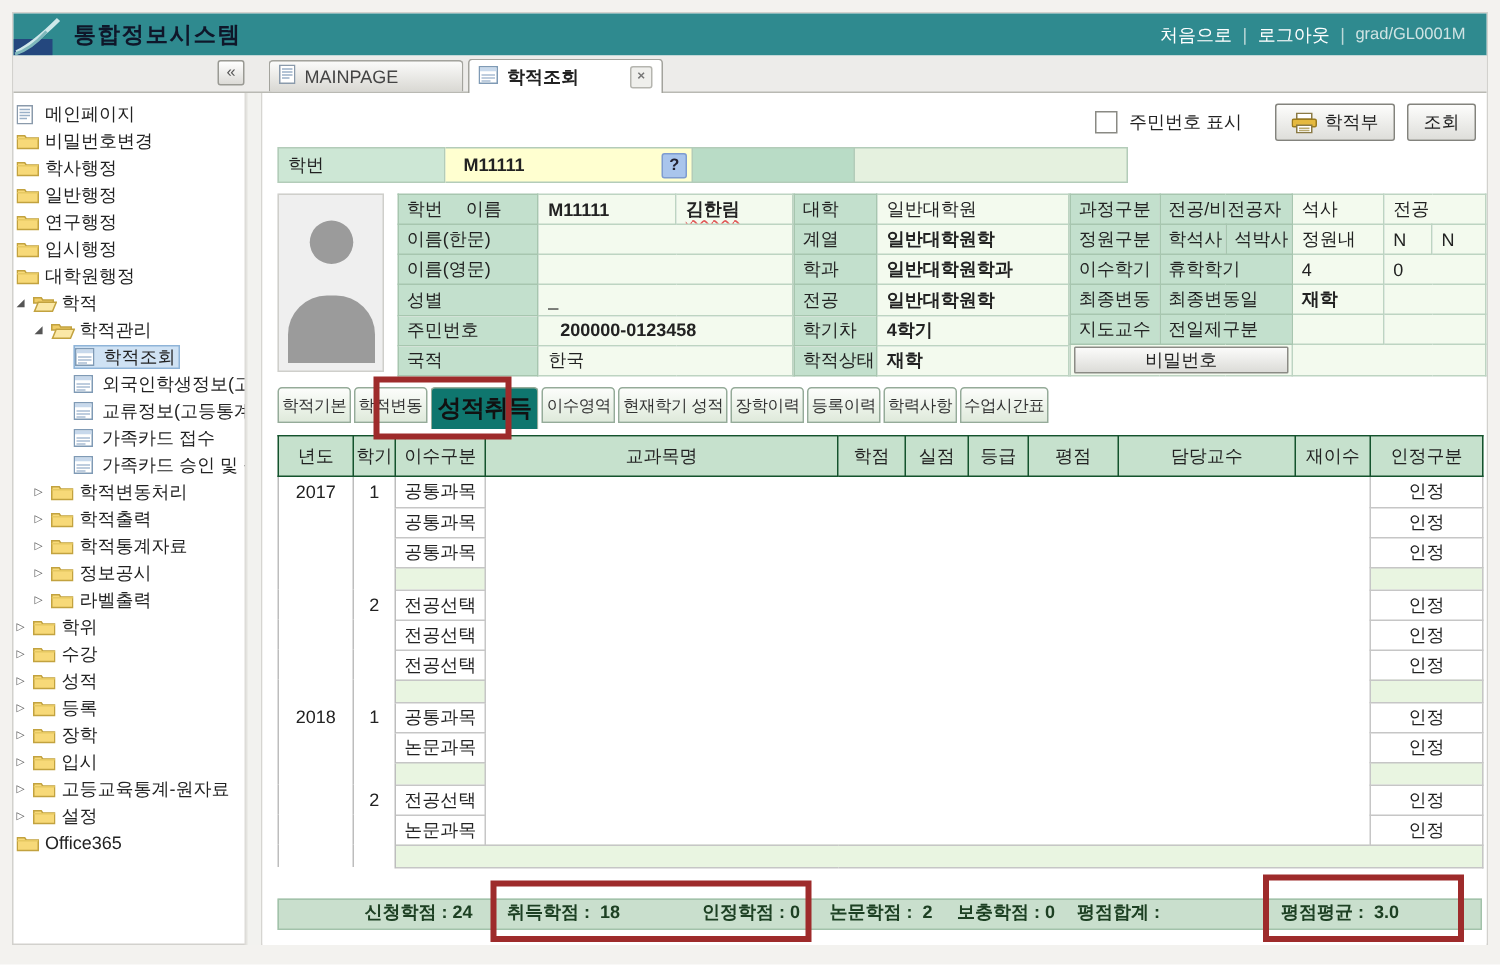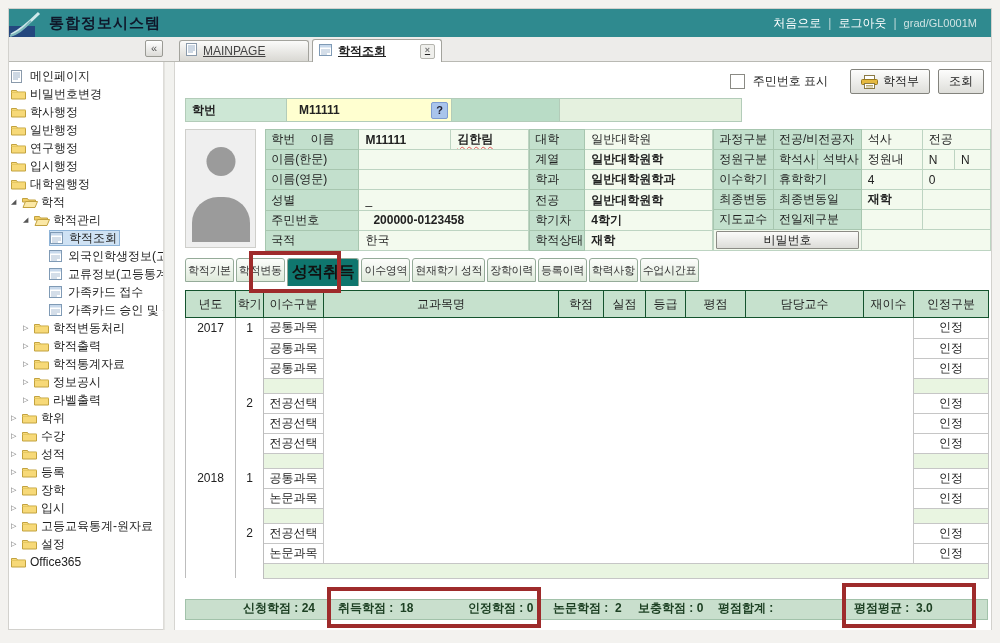--- a/index.html
+++ b/index.html
@@ -19,21 +19,21 @@
   .appbar-right{margin-left:auto;margin-right:14px;display:flex;align-items:center;gap:7px;color:#eaf4f4;font-size:12px;}
   .hlink{color:#fff;text-decoration:none;cursor:pointer;}
   .hsep{color:#bcd8d8;}
   .huser{color:#cfe3e3;font-size:11px;}
   
   .tabstrip{position:relative;height:24px;background:#edecea;border-bottom:1px solid #b9b9b3;display:flex;align-items:flex-end;}
   .collapse-btn{position:absolute;left:136px;top:3px;width:18px;height:17px;border:1px solid #9a9a94;border-radius:2px;
     background:linear-gradient(#ffffff,#dcdbd7);text-align:center;line-height:15px;font-size:11px;color:#555;cursor:pointer;box-sizing:border-box;}
   .wtabs{margin-left:170px;display:flex;align-items:flex-end;height:100%;}
   .wtab{display:flex;align-items:center;gap:6px;width:130px;height:21px;margin-right:3px;padding:0 6px;box-sizing:border-box;
-    border:1px solid #a3a39d;border-bottom:none;border-radius:3px 3px 0 0;background:linear-gradient(#fbfbfa,#d9d8d3);color:#444;cursor:pointer;text-decoration:underline;}
+    border:1px solid #a3a39d;border-bottom:none;border-radius:3px 3px 0 0;background:linear-gradient(#fbfbfa,#d9d8d3);color:#444;cursor:pointer;}
   .wtab.active{background:#fff;height:23px;margin-bottom:-1px;font-weight:bold;color:#222;z-index:3;position:relative;}
   .wtab .tclose{margin-left:auto;width:13px;height:13px;border:1px solid #b5b5af;border-radius:2px;background:#efefec;
     font-size:9px;line-height:11px;text-align:center;color:#777;}
   .wtab svg{flex:0 0 auto;}
   
   .main{display:flex;height:568px;}
   .sidebar{width:155px;border-right:1px solid #dddcd8;padding-top:5px;overflow:hidden;white-space:nowrap;box-sizing:border-box;}
   .splitter{width:11px;background:#f2f2ef;border-right:1px solid #d6d5d1;border-left:1px solid #e4e3df;box-sizing:border-box;}
   .content{flex:1;position:relative;background:#fff;}
   
@@ -50,21 +50,21 @@
   .toolbar{position:absolute;top:7px;right:7px;display:flex;align-items:center;gap:8px;}
   .cb{width:13px;height:13px;border:1px solid #8a8a84;background:#fff;display:inline-block;cursor:pointer;}
   .cb-label{margin-right:14px;color:#222;}
   .btn{display:inline-flex;align-items:center;justify-content:center;gap:5px;height:25px;padding:0 10px;
     border:1px solid #83837d;border-radius:2px;background:linear-gradient(#fdfdfc,#dededa);
     font-family:inherit;font-size:12px;color:#222;cursor:pointer;}
   
   .idbar{position:absolute;left:10px;top:36px;height:24px;display:flex;}
   .idcell{height:24px;box-sizing:border-box;border:1px solid #b3ccb9;border-left:none;display:flex;align-items:center;}
   .idcell:first-child{border-left:1px solid #b3ccb9;}
-  .idcell.label{width:102px;background:#cde7d5;padding-left:6px;font-weight:bold;}
+  .idcell.label{width:112px;background:#cde7d5;padding-left:6px;}
   .idcell.input{width:165px;background:#ffffd0;font-weight:bold;padding-left:12px;}
   .idcell.input .help{margin-left:auto;margin-right:3px;width:15px;height:15px;background:#a9c5ec;border:1px solid #7e9cd0;
     border-radius:2px;font-size:11px;font-weight:bold;color:#223;display:flex;align-items:center;justify-content:center;cursor:pointer;}
   .idcell.g1{width:108px;background:#b9dcc6;}
   .idcell.g2{width:182px;background:#e5f1df;}
   
   .infopanel{position:absolute;left:10px;top:67px;display:flex;}
   .photo{width:72px;height:119px;background:#efefef;border:1px solid #cfcfcb;position:relative;box-sizing:border-box;margin-right:9px;}
   .photo .head{position:absolute;left:50%;top:17px;transform:translateX(-50%);width:29px;height:29px;border-radius:50%;background:#9b9b9b;}
   .photo .torso{position:absolute;left:50%;bottom:5px;transform:translateX(-50%);width:58px;height:45px;border-radius:26px 26px 0 0;background:#9b9b9b;}

